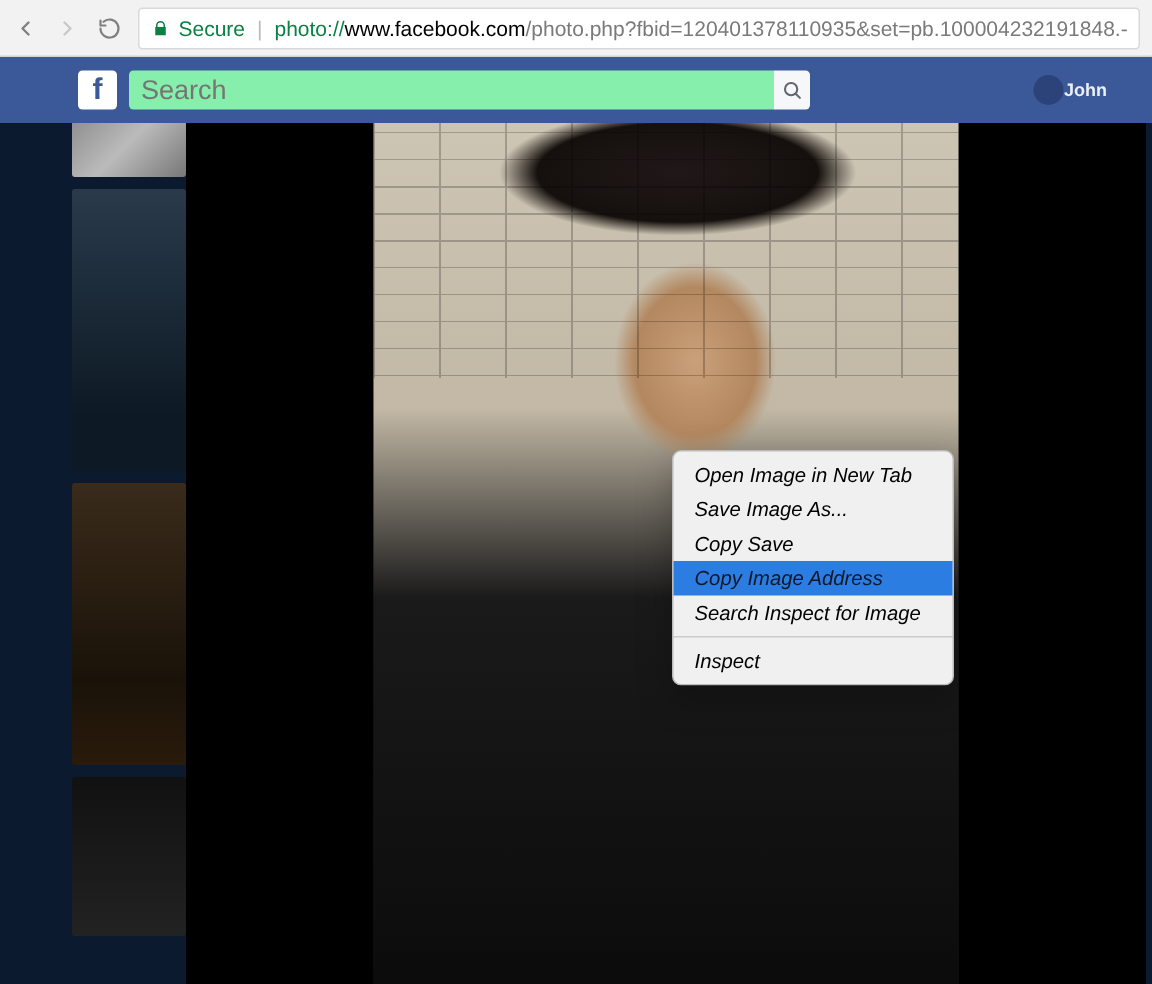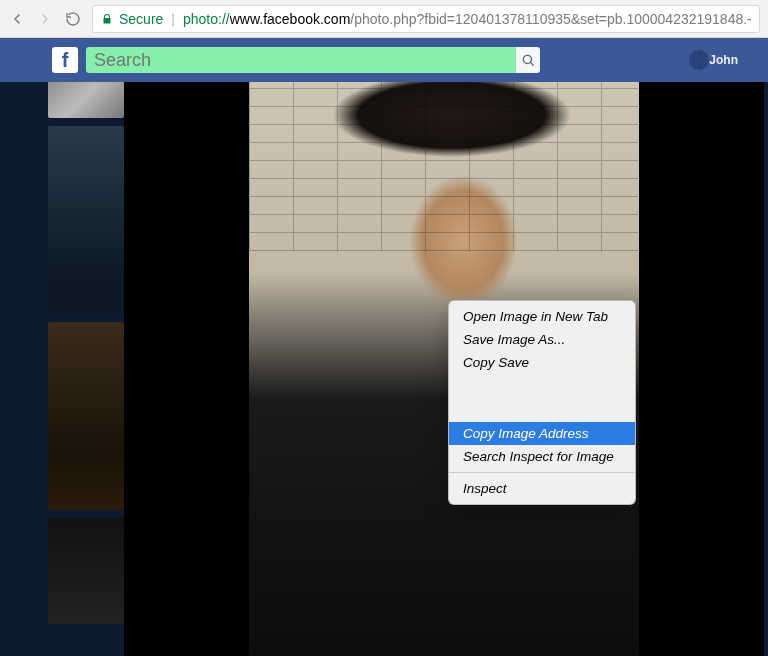--- a/index.html
+++ b/index.html
@@ -110,21 +110,21 @@
       background: #f0f0f0;
       border: 1px solid rgba(0,0,0,.22);
       border-radius: 6px;
       box-shadow: 0 8px 24px rgba(0,0,0,.25);
       padding: 4px 0;
       font-size: 13.5px;
       color: #000;
       font-style: italic;
     }
     .mi { padding: 4px 14px; white-space: nowrap; }
-    .mi.hov { background: #2b7de1; color: #ffffff; margin-top: 48px; }
+    .mi.hov { background: #2b7de1; color: #0f172a; }
     .msep { height: 1px; background: rgba(0,0,0,.15); margin: 4px 0; }
   </style>
 </head>
 <body>
 
 <div class="chrome">
   <div class="nav-btn">
     <svg viewBox="0 0 24 24" fill="none" stroke="currentColor" stroke-width="2.4" stroke-linecap="round" stroke-linejoin="round">
         <polyline points="15 18 9 12 15 6"></polyline>
       </svg>

